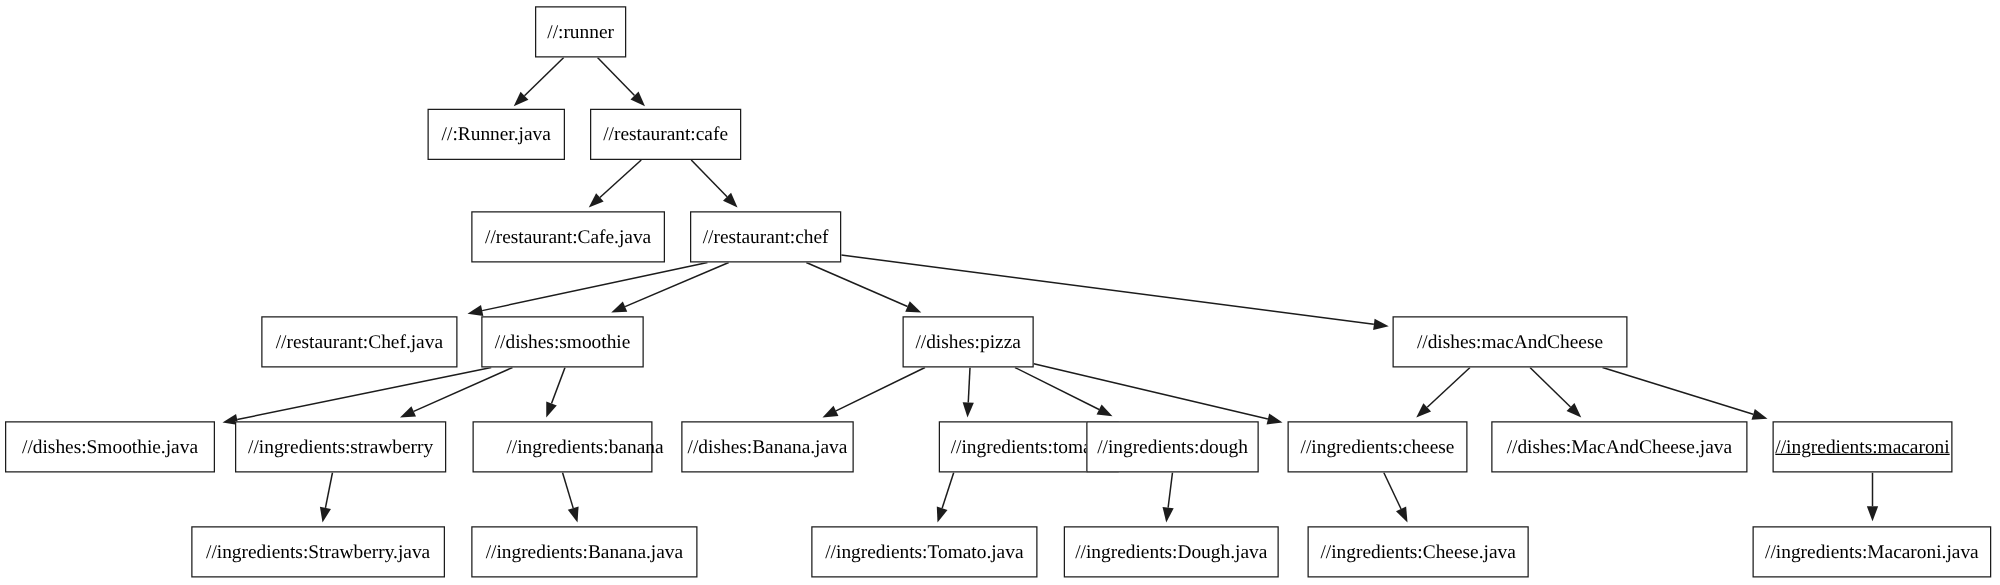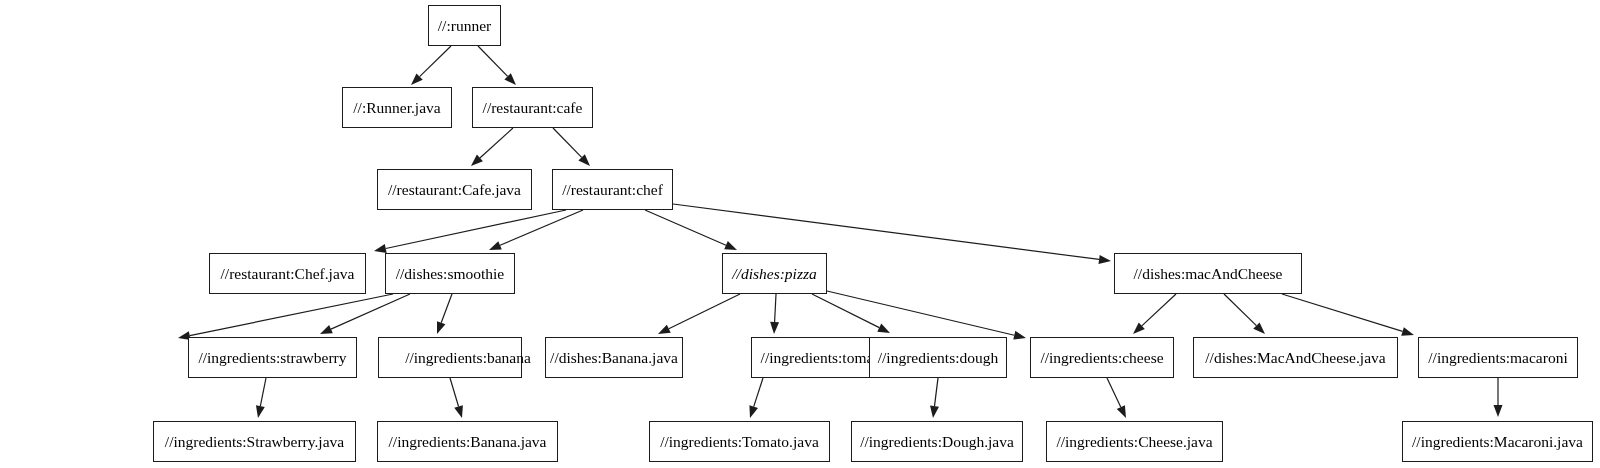--- a/index.html
+++ b/index.html
@@ -90,29 +90,30 @@
       <line x1="1498" y1="378" x2="1498" y2="405" stroke="#1c1c1c" stroke-width="1.2"></line>
       <polygon points="1498,417 1493.5,405 1502.5,405" fill="#1c1c1c"></polygon>
     </svg>
 <div class="node" style="left: 428px; top: 5px; width: 73px; height: 41px;">//:runner</div>
     <div class="node" style="left: 342px; top: 87px; width: 110px; height: 41px;">//:Runner.java</div>
     <div class="node" style="left: 472px; top: 87px; width: 121px; height: 41px;">//restaurant:cafe</div>
     <div class="node" style="left: 377px; top: 169px; width: 155px; height: 41px;">//restaurant:Cafe.java</div>
     <div class="node" style="left: 552px; top: 169px; width: 121px; height: 41px;">//restaurant:chef</div>
     <div class="node" style="left: 209px; top: 253px; width: 157px; height: 41px;">//restaurant:Chef.java</div>
     <div class="node" style="left: 385px; top: 253px; width: 130px; height: 41px;">//dishes:smoothie</div>
-    <div class="node" style="left: 722px; top: 253px; width: 105px; height: 41px; font-style: italic;">//dishes:pizza</div>
+    <div class="node" style="left: 722px; top: 253px; width: 105px; height: 41px;">//dishes:pizza</div>
     <div class="node" style="left: 1114px; top: 253px; width: 188px; height: 41px;">//dishes:macAndCheese</div>
+    <div class="node" style="left: 4px; top: 337px; width: 168px; height: 41px;">//dishes:Smoothie.java</div>
     <div class="node" style="left: 188px; top: 337px; width: 169px; height: 41px;">//ingredients:strawberry</div>
     <div class="node" style="left: 378px; top: 337px; width: 144px; height: 41px; padding-left: 36px;">//ingredients:banana</div>
     <div class="node" style="left: 545px; top: 337px; width: 138px; height: 41px;">//dishes:Banana.java</div>
     <div class="node" style="left: 704px; top: 337px; width: 144px; height: 41px; margin-left: 47px;">//ingredients:tomato</div>
     <div class="node" style="left: 869px; top: 337px; width: 138px; height: 41px;">//ingredients:dough</div>
     <div class="node" style="left: 1030px; top: 337px; width: 144px; height: 41px;">//ingredients:cheese</div>
     <div class="node" style="left: 1193px; top: 337px; width: 205px; height: 41px;">//dishes:MacAndCheese.java</div>
-    <div class="node" style="left: 1418px; top: 337px; width: 160px; height: 41px;">//ingredients:macaroni</div>
+    <div class="node" style="left: 1418px; top: 337px; width: 144px; height: 41px; text-decoration: underline;">//ingredients:macaroni</div>
     <div class="node" style="left: 153px; top: 421px; width: 203px; height: 41px;">//ingredients:Strawberry.java</div>
     <div class="node" style="left: 377px; top: 421px; width: 181px; height: 41px;">//ingredients:Banana.java</div>
     <div class="node" style="left: 649px; top: 421px; width: 181px; height: 41px;">//ingredients:Tomato.java</div>
     <div class="node" style="left: 851px; top: 421px; width: 172px; height: 41px; text-align: right;">//ingredients:Dough.java</div>
     <div class="node" style="left: 1046px; top: 421px; width: 177px; height: 41px;">//ingredients:Cheese.java</div>
     <div class="node" style="left: 1402px; top: 421px; width: 191px; height: 41px;">//ingredients:Macaroni.java</div>
   </div>
 
 </body></html>

